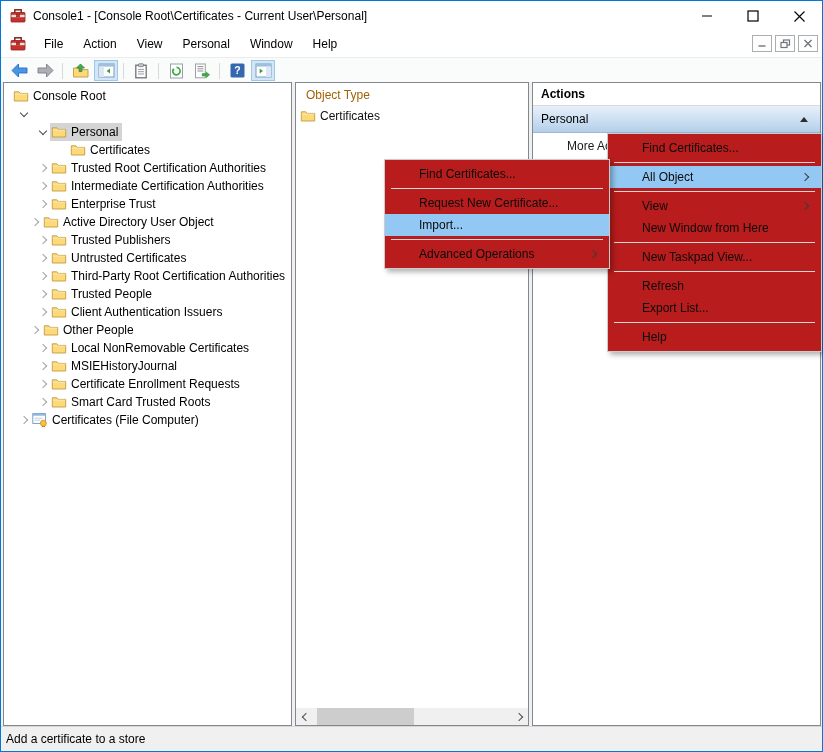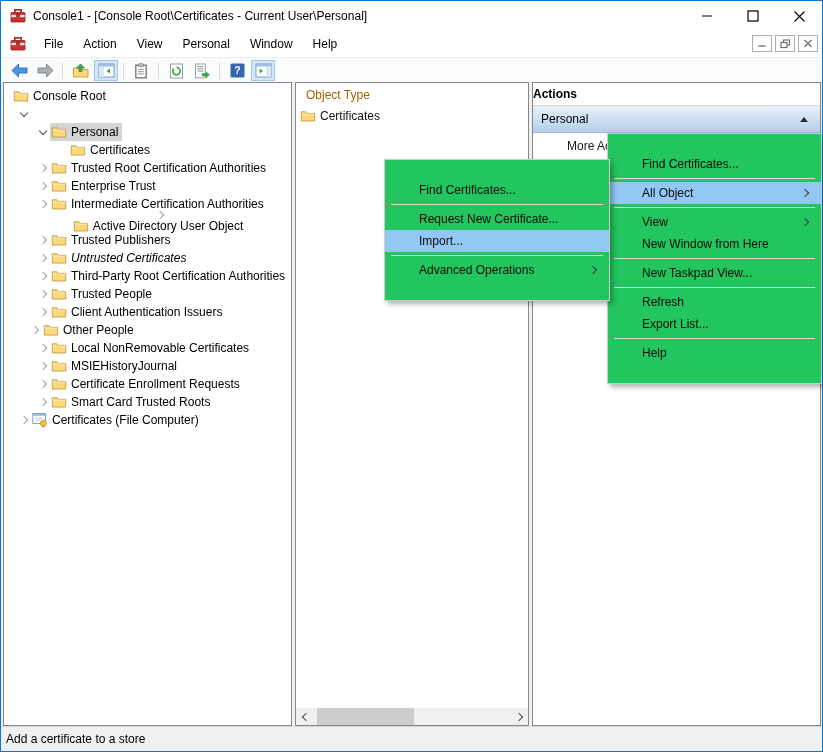--- a/index.html
+++ b/index.html
@@ -58,32 +58,32 @@
   .list-row .ticon{width:16px;height:16px;margin-right:4px;}
   .hscroll{position:absolute;left:0;right:0;bottom:0;height:17px;background:#f0f0f0;}
   .hs-arrow{position:absolute;top:0;width:17px;height:17px;display:flex;align-items:center;justify-content:center;}
   .hs-arrow.left{left:0;} .hs-arrow.right{right:0;}
   .hs-chev{display:inline-block;width:5px;height:5px;border-right:1.6px solid #4d4d4d;
            border-bottom:1.6px solid #4d4d4d;}
   .hs-chev.l{transform:rotate(135deg);margin-left:2px;} .hs-chev.r{transform:rotate(-45deg);margin-right:2px;}
   .hs-thumb{position:absolute;top:0;height:17px;background:#cdcdcd;}
 
   
-  .ap-header{height:22px;line-height:22px;font-weight:bold;color:#000;
+  .ap-header{height:22px;line-height:22px;font-weight:bold;padding-left:8px;color:#000;
              border-bottom:1px solid #d9d9d9;background:#fff;}
   .ap-section{height:26px;line-height:26px;padding-left:8px;position:relative;color:#000;
               background:linear-gradient(180deg,#e7f0fa 0%,#cbdff2 55%,#b4cfe9 100%);
               border-bottom:1px solid #9db9d6;}
   .ap-collapse{position:absolute;right:12px;top:11px;width:0;height:0;
                border-left:4px solid transparent;border-right:4px solid transparent;
                border-bottom:5px solid #2b2b2b;}
   .ap-more{height:26px;line-height:26px;padding-left:34px;color:#1a1a1a;}
 
   
-  .menu{position:absolute;background:#22c55e;border:1px solid #cbcbcb;padding:19px 0;
+  .menu{position:absolute;background:#b91c1c;border:1px solid #cbcbcb;padding:3px 0;
         box-shadow:3px 3px 5px rgba(0,0,0,0.30);box-sizing:border-box;}
   .ctx-menu{left:607px;top:133px;width:215px;z-index:55;}
   .sub-menu{left:384px;top:159px;width:226px;z-index:60;}
   .menu-row{height:22px;line-height:22px;padding-left:34px;padding-right:24px;
             position:relative;color:#0b0b0b;white-space:nowrap;}
   .menu-row.hl{background:#93c8f4;}
   .menu-sep{height:1px;background:#d9d9d9;margin:3px 6px;}
   .sub-arrow{position:absolute;right:13px;top:8px;width:5px;height:5px;
              border-right:1.3px solid #3c3c3c;border-bottom:1.3px solid #3c3c3c;transform:rotate(-45deg);}
 
@@ -311,38 +311,38 @@
             <span class="chev-cell">
               <span class="chev"></span>
             </span>
             <span class="node">
               <span class="ticon">
                 <svg width="16" height="16" viewBox="0 0 16 16">
                   <path d="M1.3 13 V3.8 h4.6 l1.3 1.6 h7.5 V13 Z" fill="#ffd977" stroke="#c09c43" stroke-width="0.9"></path>
                   <path d="M1.8 6.2 h12.4" stroke="#f5e5ad" stroke-width="1.2"></path>
                 </svg>
               </span>
+              <span class="tlabel">Intermediate Certification Authorities</span>
+            </span>
+          </div>
+          <div class="tree-row" style="padding-left: 32px;">
+            <span class="chev-cell">
+              <span class="chev"></span>
+            </span>
+            <span class="node">
+              <span class="ticon">
+                <svg width="16" height="16" viewBox="0 0 16 16">
+                  <path d="M1.3 13 V3.8 h4.6 l1.3 1.6 h7.5 V13 Z" fill="#ffd977" stroke="#c09c43" stroke-width="0.9"></path>
+                  <path d="M1.8 6.2 h12.4" stroke="#f5e5ad" stroke-width="1.2"></path>
+                </svg>
+              </span>
               <span class="tlabel">Enterprise Trust</span>
             </span>
           </div>
-          <div class="tree-row" style="padding-left: 32px;">
-            <span class="chev-cell">
-              <span class="chev"></span>
-            </span>
-            <span class="node">
-              <span class="ticon">
-                <svg width="16" height="16" viewBox="0 0 16 16">
-                  <path d="M1.3 13 V3.8 h4.6 l1.3 1.6 h7.5 V13 Z" fill="#ffd977" stroke="#c09c43" stroke-width="0.9"></path>
-                  <path d="M1.8 6.2 h12.4" stroke="#f5e5ad" stroke-width="1.2"></path>
-                </svg>
-              </span>
-              <span class="tlabel">Intermediate Certification Authorities</span>
-            </span>
-          </div>
-          <div class="tree-row" style="padding-left: 24px; flex-direction: column;">
+          <div class="tree-row" style="padding-left: 24px;">
             <span class="chev-cell">
               <span class="chev"></span>
             </span>
             <span class="node">
               <span class="ticon">
                 <svg width="16" height="16" viewBox="0 0 16 16">
                   <path d="M1.3 13 V3.8 h4.6 l1.3 1.6 h7.5 V13 Z" fill="#ffd977" stroke="#c09c43" stroke-width="0.9"></path>
                   <path d="M1.8 6.2 h12.4" stroke="#f5e5ad" stroke-width="1.2"></path>
                 </svg>
               </span>
@@ -356,21 +356,21 @@
             <span class="node">
               <span class="ticon">
                 <svg width="16" height="16" viewBox="0 0 16 16">
                   <path d="M1.3 13 V3.8 h4.6 l1.3 1.6 h7.5 V13 Z" fill="#ffd977" stroke="#c09c43" stroke-width="0.9"></path>
                   <path d="M1.8 6.2 h12.4" stroke="#f5e5ad" stroke-width="1.2"></path>
                 </svg>
               </span>
               <span class="tlabel">Trusted Publishers</span>
             </span>
           </div>
-          <div class="tree-row" style="padding-left: 32px; font-style: italic;">
+          <div class="tree-row" style="padding-left: 32px;">
             <span class="chev-cell">
               <span class="chev"></span>
             </span>
             <span class="node">
               <span class="ticon">
                 <svg width="16" height="16" viewBox="0 0 16 16">
                   <path d="M1.3 13 V3.8 h4.6 l1.3 1.6 h7.5 V13 Z" fill="#ffd977" stroke="#c09c43" stroke-width="0.9"></path>
                   <path d="M1.8 6.2 h12.4" stroke="#f5e5ad" stroke-width="1.2"></path>
                 </svg>
               </span>

